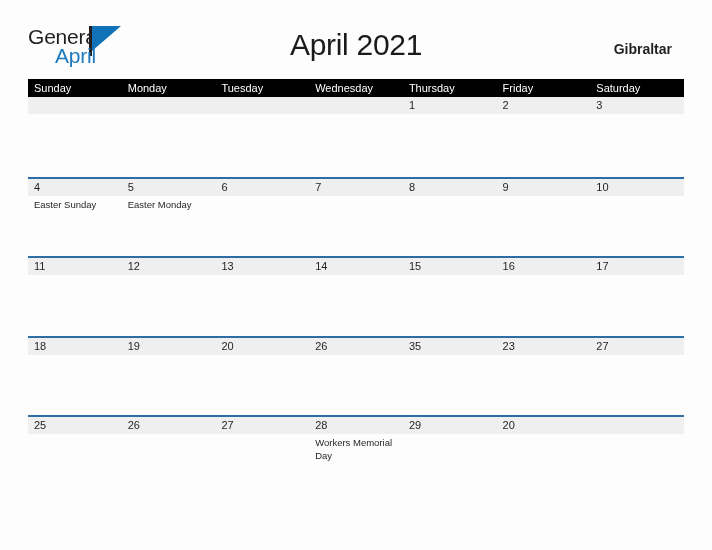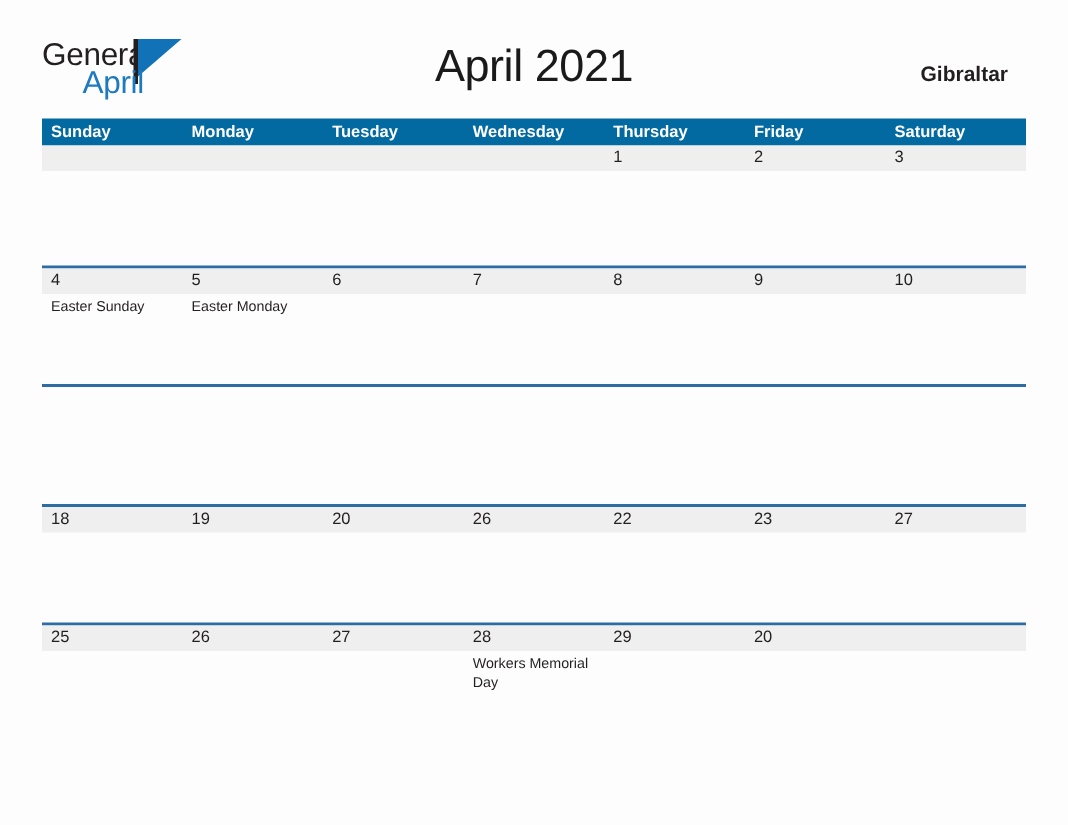--- a/index.html
+++ b/index.html
@@ -97,23 +97,22 @@
   
   .calendar {
     position: absolute;
     left: 28px;
     top: 79px;
     width: 656px;
   }
 
   .weekdays {
     display: flex;
-    background: #0369a1;
+    background: #000000;
     height: 18px;
-    font-weight: bold;
   }
   .weekday {
     flex: 1 1 0;
     color: #ffffff;
     font-size: 11px;
     line-height: 18px;
     padding-left: 6px;
     box-sizing: border-box;
     white-space: nowrap;
     overflow: hidden;
@@ -286,20 +285,43 @@
             </div>
             <div class="daycell">
               <div class="events"></div>
             </div>
             <div class="daycell">
               <div class="events"></div>
             </div>
           </div>
         </div>
         <div class="week">
+          <div class="week-datebar">
+            <div class="daycell">
+              <div class="daynum">11</div>
+            </div>
+            <div class="daycell">
+              <div class="daynum">12</div>
+            </div>
+            <div class="daycell">
+              <div class="daynum">13</div>
+            </div>
+            <div class="daycell">
+              <div class="daynum">14</div>
+            </div>
+            <div class="daycell">
+              <div class="daynum">15</div>
+            </div>
+            <div class="daycell">
+              <div class="daynum">16</div>
+            </div>
+            <div class="daycell">
+              <div class="daynum">17</div>
+            </div>
+          </div>
           <div class="week-body">
             <div class="daycell">
               <div class="events"></div>
             </div>
             <div class="daycell">
               <div class="events"></div>
             </div>
             <div class="daycell">
               <div class="events"></div>
             </div>
@@ -325,21 +347,21 @@
             <div class="daycell">
               <div class="daynum">19</div>
             </div>
             <div class="daycell">
               <div class="daynum">20</div>
             </div>
             <div class="daycell">
               <div class="daynum">26</div>
             </div>
             <div class="daycell">
-              <div class="daynum">22</div>
+              <div class="daynum">35</div>
             </div>
             <div class="daycell">
               <div class="daynum">23</div>
             </div>
             <div class="daycell">
               <div class="daynum">27</div>
             </div>
           </div>
           <div class="week-body">
             <div class="daycell">

